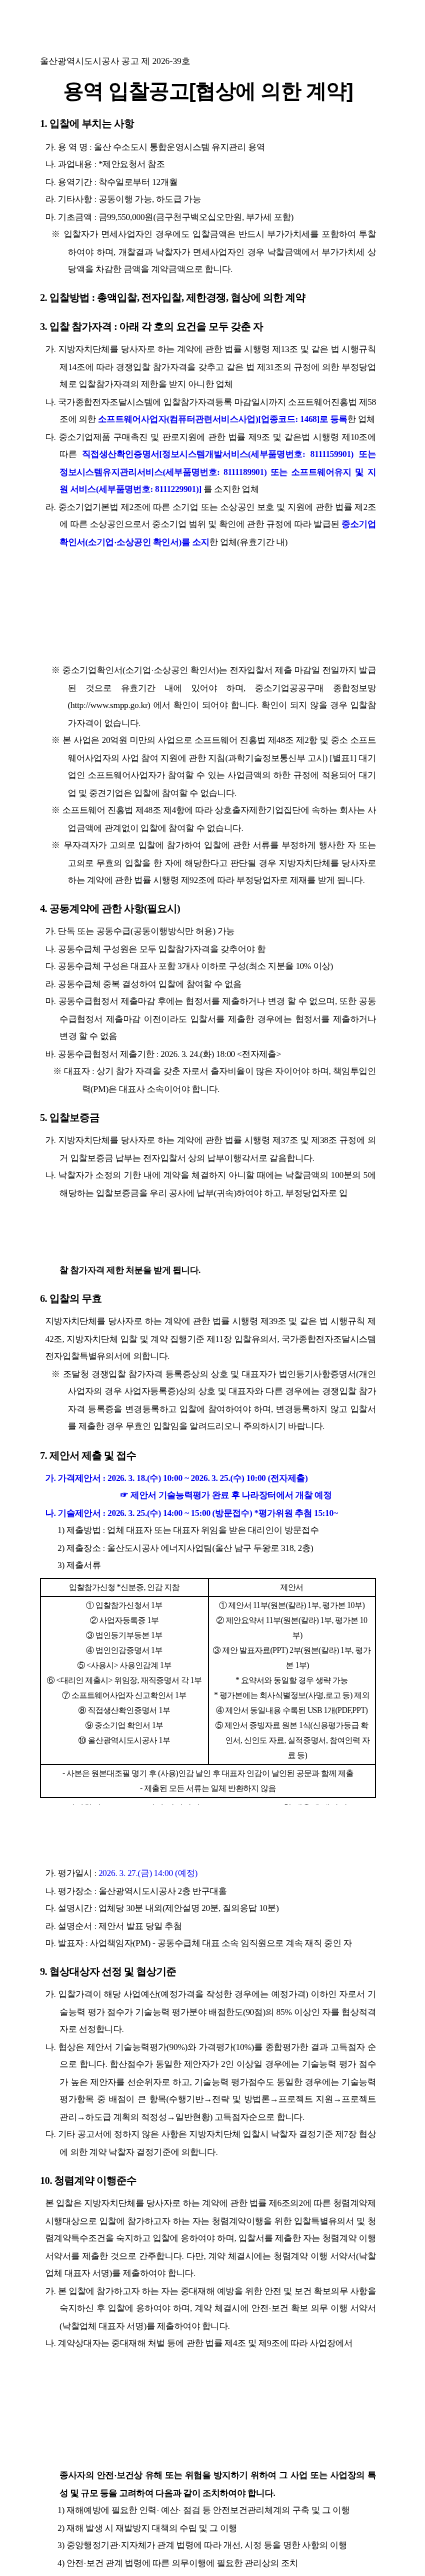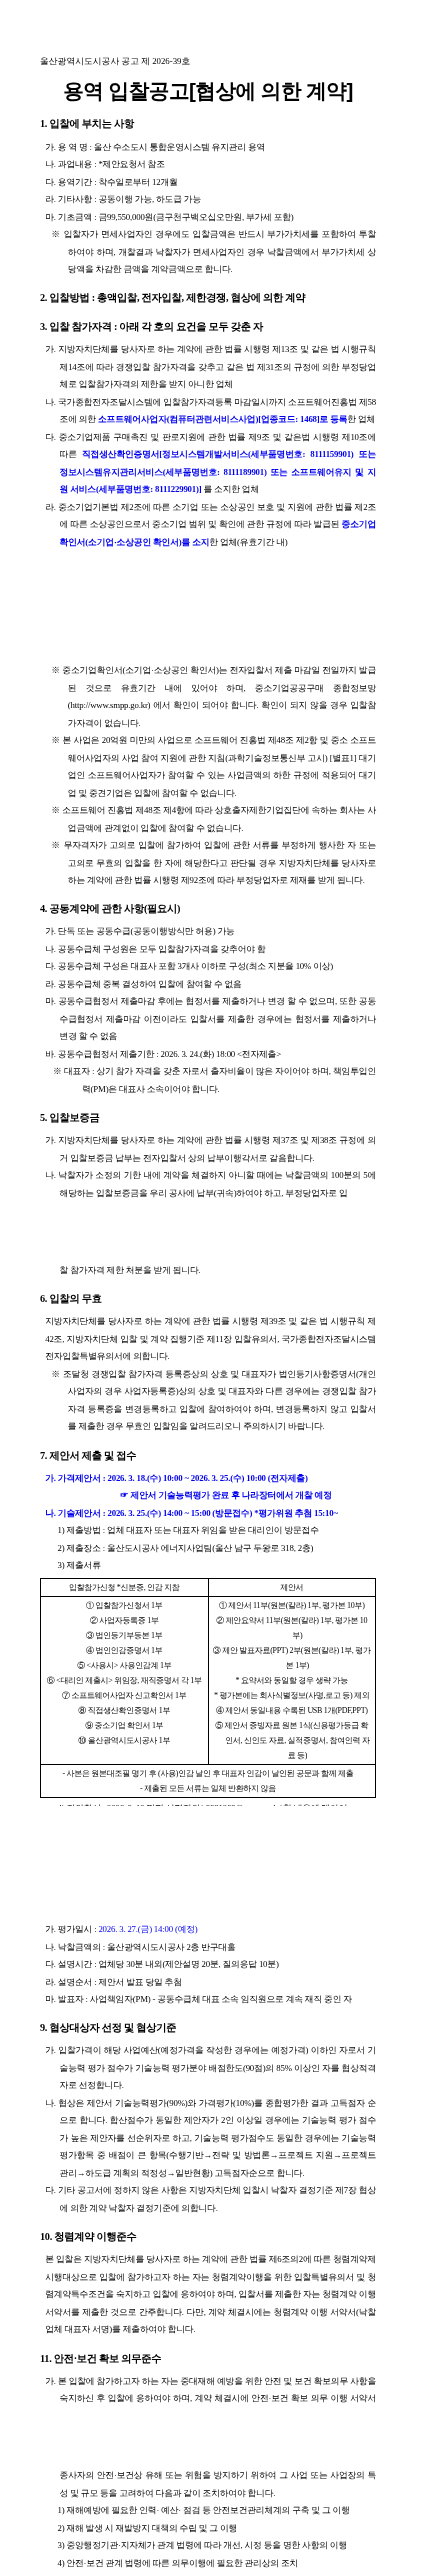--- a/index.html
+++ b/index.html
@@ -7,21 +7,21 @@
   .page{position:absolute;left:0;width:412px;height:602px;box-sizing:border-box;padding:54px 36px 0 40px;overflow:hidden;background:#fff;}
   .notice-no{font-size:8.8px;line-height:14.4px;}
   .doc-title{font-family:"Liberation Sans","DejaVu Sans",sans-serif;font-weight:bold;font-size:20.6px;line-height:29px;text-align:center;margin-top:7.2px;letter-spacing:-0.5px;white-space:nowrap;}
   .sec{font-size:10.3px;font-weight:bold;line-height:18px;margin-top:10.8px;margin-bottom:5.2px;letter-spacing:-0.3px;}
   .blk{font-size:8.8px;line-height:17.5px;text-align:justify;letter-spacing:-0.2px;}
   .item{margin-left:5.2px;padding-left:14.4px;text-indent:-14.4px;}
   .p{margin-left:5.2px;}
   .note{margin-left:11.3px;padding-left:16.5px;text-indent:-16.5px;}
   .note-deep{margin-left:13px;padding-left:29px;text-indent:-29px;}
   .sub{margin-left:17.5px;padding-left:13.4px;text-indent:-13.4px;}
-  .cont{margin-left:19.6px;}
+  .cont{margin-left:19.6px;font-weight:bold;}
   .arrow-line{margin-left:80px;}
   .sub4b{margin-left:107px;}
   .blue{color:#0000EE;}
   .bold{font-weight:bold;}
   table.doc-table{width:100%;border-collapse:collapse;border:1px solid #000;margin:3.1px 0 2.1px 0;}
   table.doc-table th, table.doc-table td{border:0.5px solid #000;font-size:8px;line-height:15px;padding:1px 3.1px;vertical-align:top;font-weight:normal;text-align:center;letter-spacing:-0.3px;}
   table.doc-table th{text-align:center;}
   td.tcell div{padding-left:11.3px;text-indent:-11.3px;}
   td.tnotes div{padding-left:0;text-indent:0;}
   .col-l{width:50%;}
@@ -121,36 +121,35 @@
       </td>
     </tr>
   </tbody>
     </table>
 
   <div class="blk sub">4) 질의회신 : 2026. 3. 12.까지 서면질의(s3381269@umca.co.kr)한 내용에 대하여</div>
   <div class="blk sub4b">우리공사 홈페이지 공지사항에 2026. 3. 16.(예정) 일괄 답변 게시 예정</div>
 
 </div>
 
-<div class="page" style="top:1861px;padding-top:60px">
+<div class="page" style="top:1805px;padding-top:60px">
   <div class="blk item"><span>가. 평가일시 : </span><span class="blue">2026. 3. 27.(금) 14:00 (예정)</span></div>
-  <div class="blk item">나. 낙찰금액의 : 울산광역시도시공사 2층 반구대홀</div>
+  <div class="blk item">나. 평가장소 : 울산광역시도시공사 2층 반구대홀</div>
   <div class="blk item">다. 설명시간 : 업체당 30분 내외(제안설명 20분, 질의응답 10분)</div>
   <div class="blk item">라. 설명순서 : 제안서 발표 당일 추첨</div>
   <div class="blk item">마. 발표자 : 사업책임자(PM) - 공동수급체 대표 소속 임직원으로 계속 재직 중인 자</div>
 
   <div class="sec">9. 협상대상자 선정 및 협상기준</div>
   <div class="blk item">가. 입찰가격이 해당 사업예산(예정가격을 작성한 경우에는 예정가격) 이하인 자로서 기술능력 평가 점수가 기술능력 평가분야 배점한도(90점)의 85% 이상인 자를 협상적격자로 선정합니다.</div>
   <div class="blk item">나. 협상은 제안서 기술능력평가(90%)와 가격평가(10%)를 종합평가한 결과 고득점자 순으로 합니다. 합산점수가 동일한 제안자가 2인 이상일 경우에는 기술능력 평가 점수가 높은 제안자를 선순위자로 하고, 기술능력 평가점수도 동일한 경우에는 기술능력 평가항목 중 배점이 큰 항목(수행기반→전략 및 방법론→프로젝트 지원→프로젝트 관리→하도급 계획의 적정성→일반현황) 고득점자순으로 합니다.</div>
   <div class="blk item">다. 기타 공고서에 정하지 않은 사항은 지방자치단체 입찰시 낙찰자 결정기준 제7장 협상에 의한 계약 낙찰자 결정기준에 의합니다.</div>
 
   <div class="sec">10. 청렴계약 이행준수</div>
   <div class="blk p">본 입찰은 지방자치단체를 당사자로 하는 계약에 관한 법률 제6조의2에 따른 청렴계약제 시행대상으로 입찰에 참가하고자 하는 자는 청렴계약이행을 위한 입찰특별유의서 및 청렴계약특수조건을 숙지하고 입찰에 응하여야 하며, 입찰서를 제출한 자는 청렴계약 이행 서약서를 제출한 것으로 간주합니다. 다만, 계약 체결시에는 청렴계약 이행 서약서(낙찰업체 대표자 서명)를 제출하여야 합니다.</div>
 
-  <div class="sec">11. 안전·보건 확보 의무준수</div>
   <div class="blk item">가. 본 입찰에 참가하고자 하는 자는 중대재해 예방을 위한 안전 및 보건 확보의무 사항을 숙지하신 후 입찰에 응하여야 하며, 계약 체결시에 안전·보건 확보 의무 이행 서약서(낙찰업체 대표자 서명)를 제출하여야 합니다.</div>
   <div class="blk item">나. 계약상대자는 중대재해 처벌 등에 관한 법률 제4조 및 제9조에 따라 사업장에서</div>
 </div>
 
 <div class="page" style="top:2407px;padding-top:60px">
   <div class="blk cont">종사자의 안전·보건상 유해 또는 위험을 방지하기 위하여 그 사업 또는 사업장의 특성 및 규모 등을 고려하여 다음과 같이 조치하여야 합니다.</div>
   <div class="blk sub">1) 재해예방에 필요한 인력· 예산· 점검 등 안전보건관리체계의 구축 및 그 이행</div>
   <div class="blk sub">2) 재해 발생 시 재발방지 대책의 수립 및 그 이행</div>
   <div class="blk sub">3) 중앙행정기관·지자체가 관계 법령에 따라 개선, 시정 등을 명한 사항의 이행</div>
   <div class="blk sub">4) 안전·보건 관계 법령에 따른 의무이행에 필요한 관리상의 조치</div>

